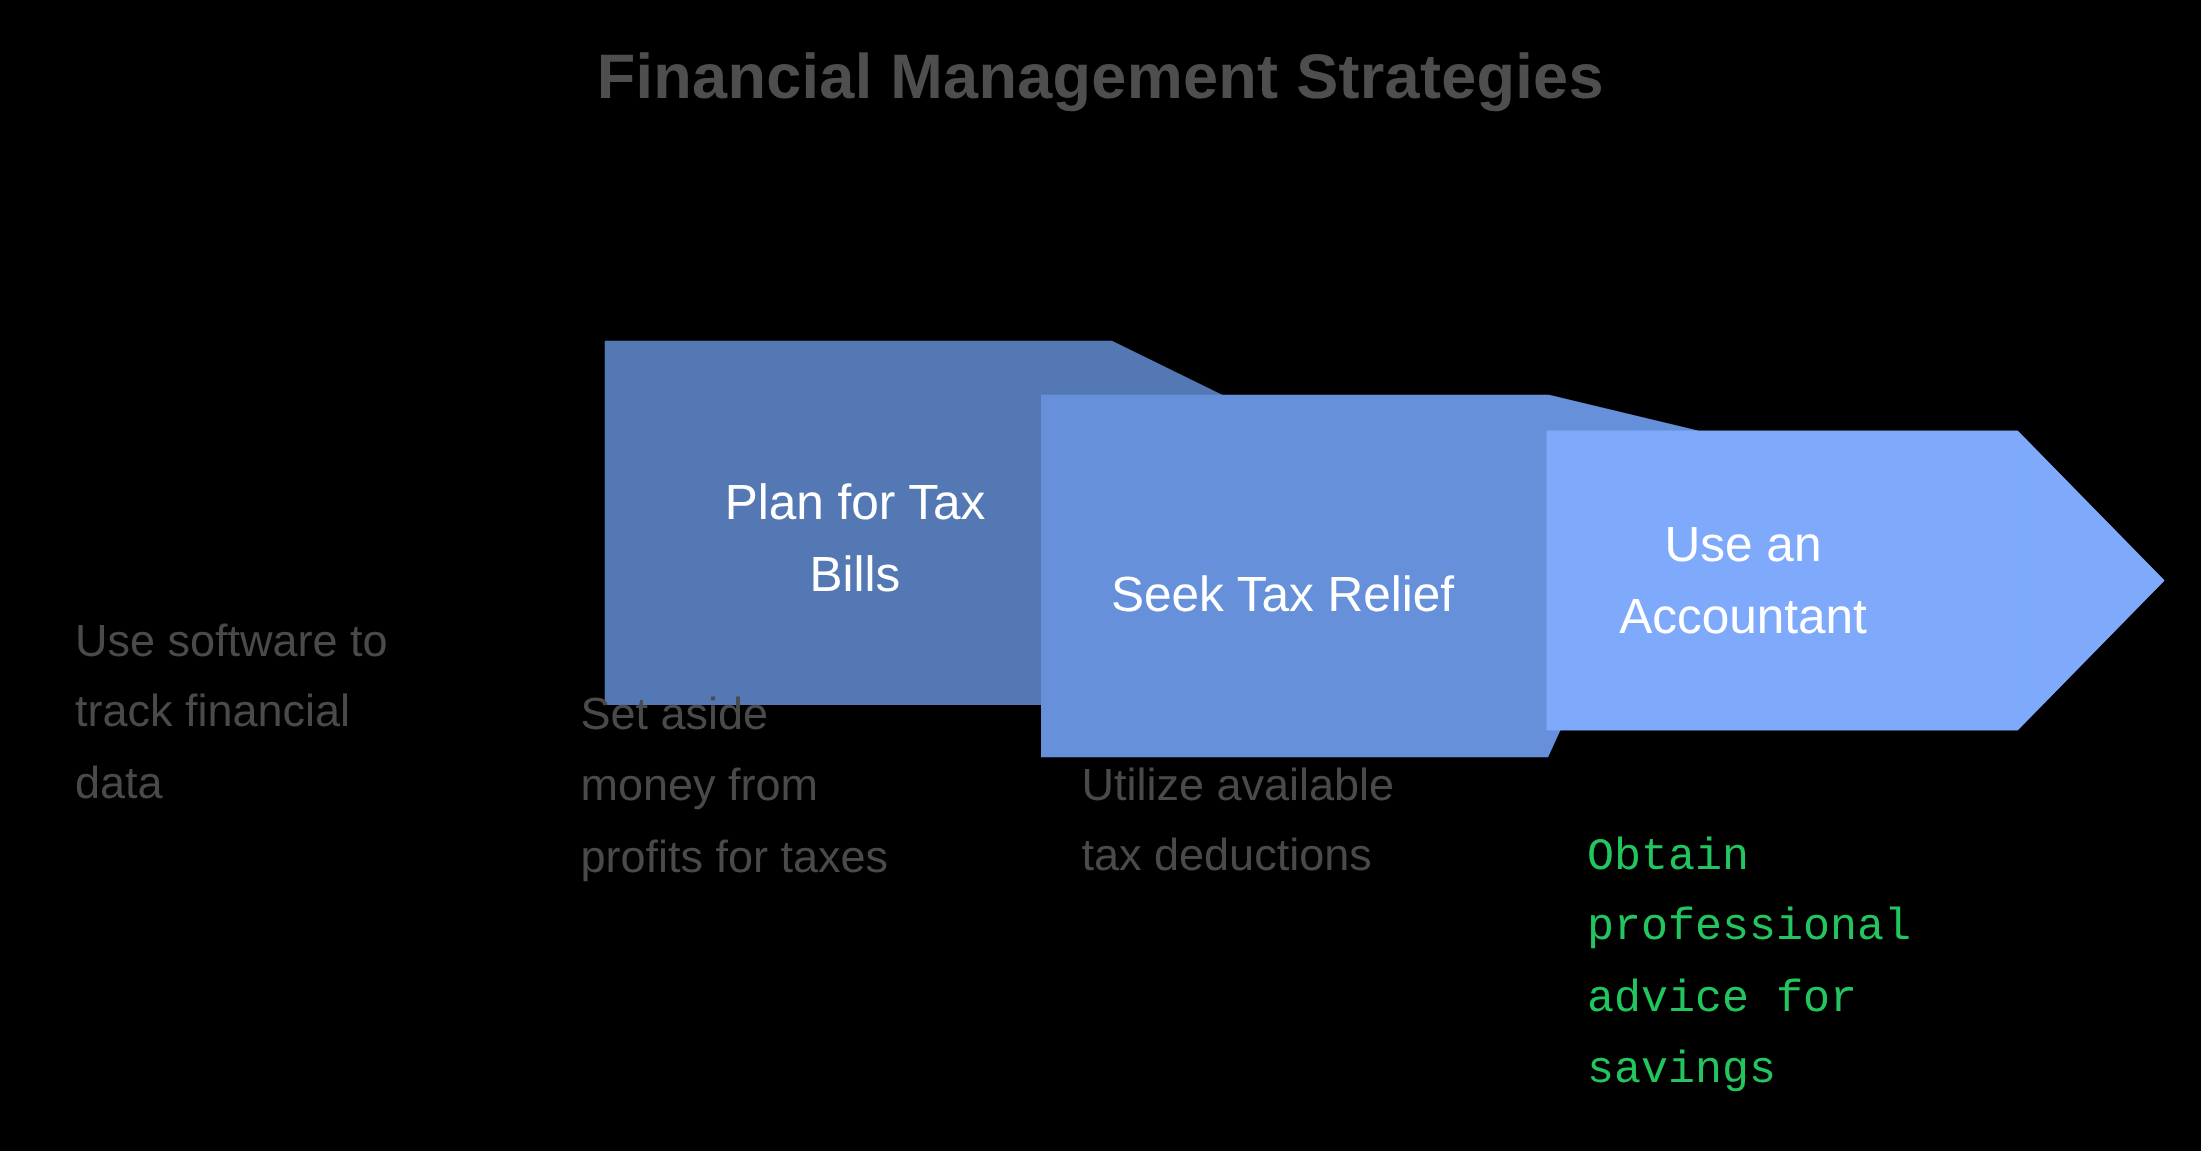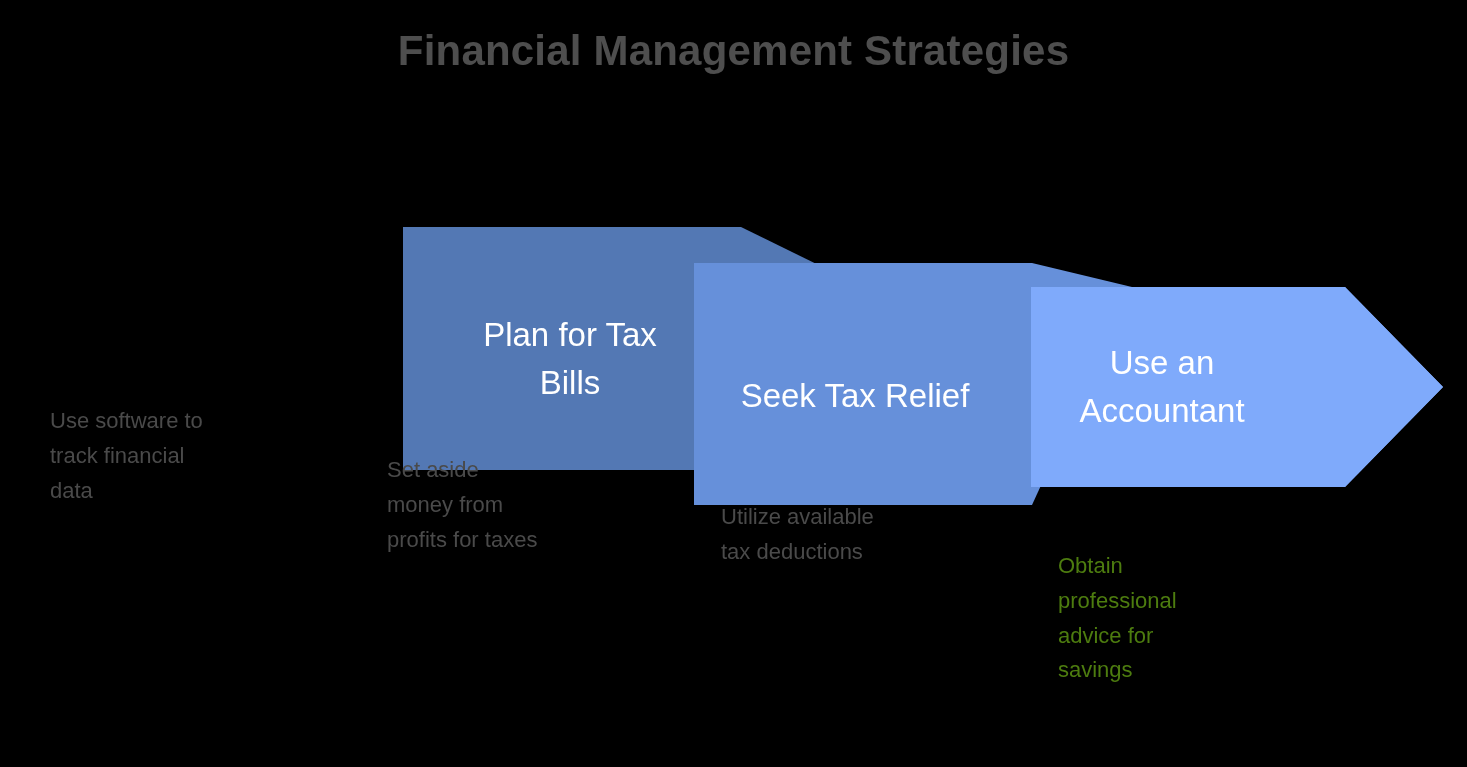--- a/index.html
+++ b/index.html
@@ -77,21 +77,21 @@
   
   #chevron-1 .chev-label { transform: translate(-48px, -10px); }
   #chevron-2 .chev-label { transform: translate(-52px, 10px); }
   #chevron-3 .chev-label { transform: translate(-58px, 3px); margin-top: 18px; }
   #chevron-4 .chev-label { transform: translate(-75px, 0px); }
 
   
   .caption {
     position: absolute;
     color: #4a4a4a;
-    font-size: 22px;
+    font-size: 30px;
     line-height: 1.58;
     white-space: pre-line;
     user-select: none;
   }
   #caption-1 { left: 50px;   top: 404px; width: 300px; }
   #caption-2 { left: 387px;  top: 453px; width: 300px; }
   #caption-3 { left: 721px;  top: 500px; width: 300px; }
   #caption-4 { left: 1058px; top: 549px; width: 270px; }
 </style>
 </head>
@@ -131,18 +131,18 @@
 track financial
 data</div>
 
   <div class="caption" id="caption-3" style="color: rgb(74, 74, 74);">Utilize available
 tax deductions</div>
 
   <div class="caption" id="caption-2" style="color: rgb(74, 74, 74);">Set aside
 money from
 profits for taxes</div>
 
-  <div class="caption" id="caption-4" style="color: #4d7c0f;">Obtain
+  <div class="caption" id="caption-4" style="color: #22c55e; font-family: Liberation Mono, monospace;">Obtain
 professional
 advice for
 savings</div>
 
 </div>
 
 </body></html>

